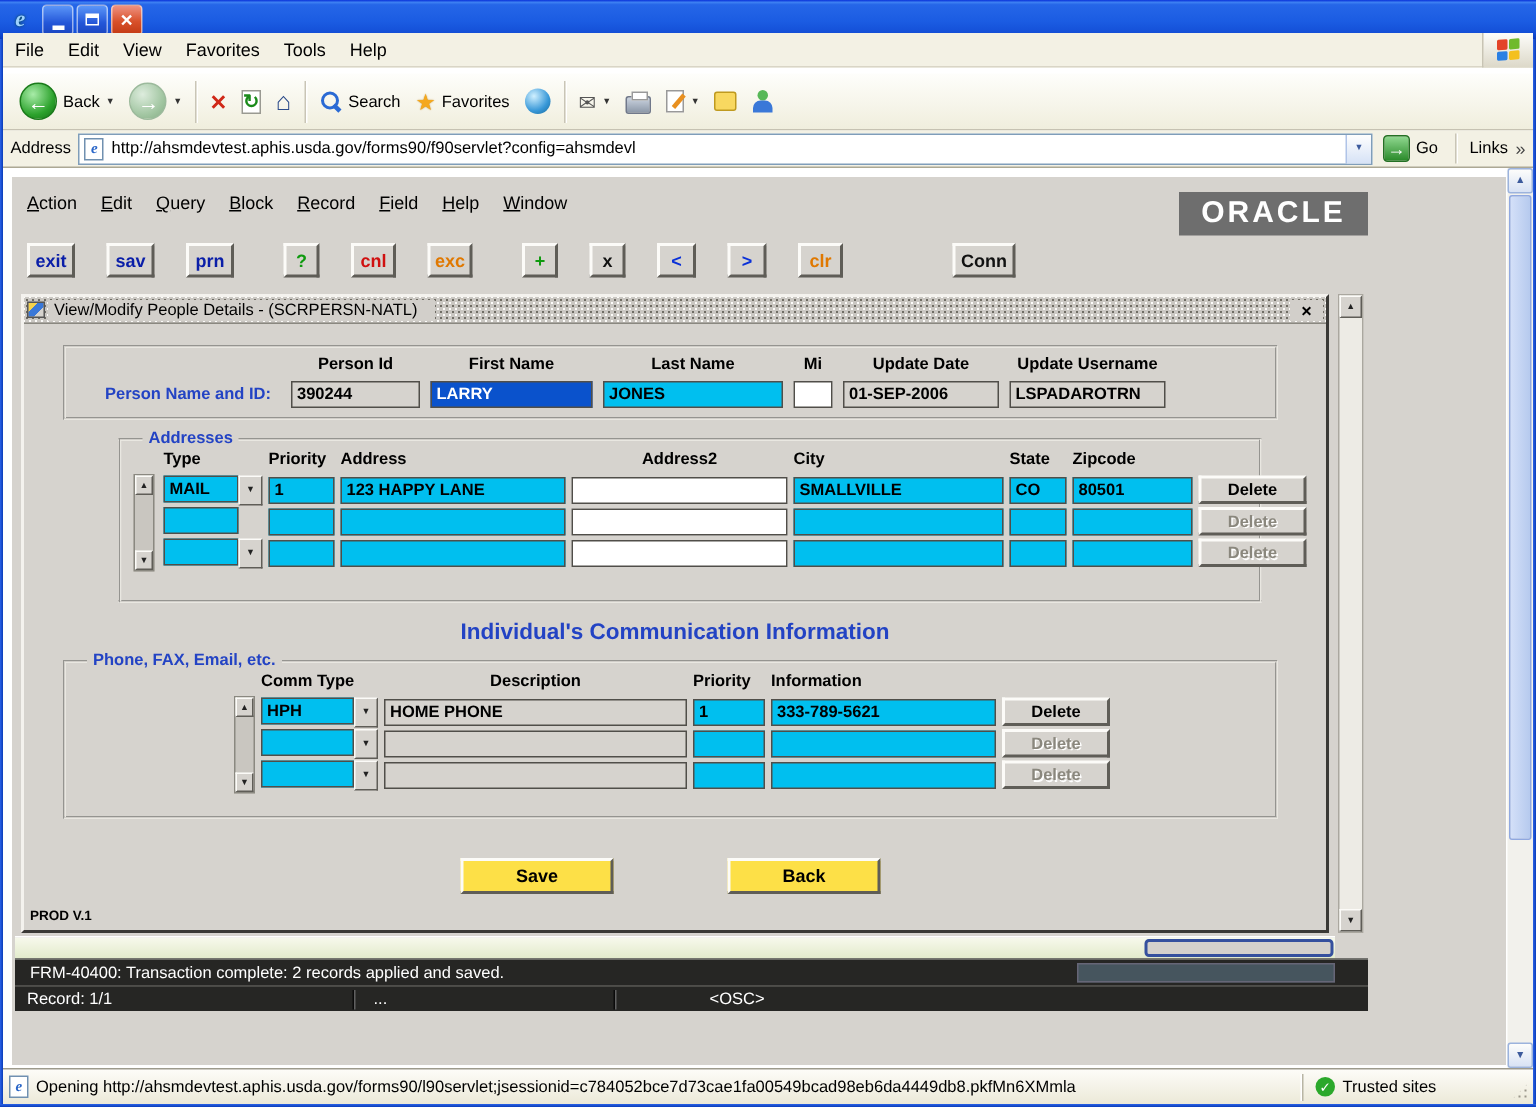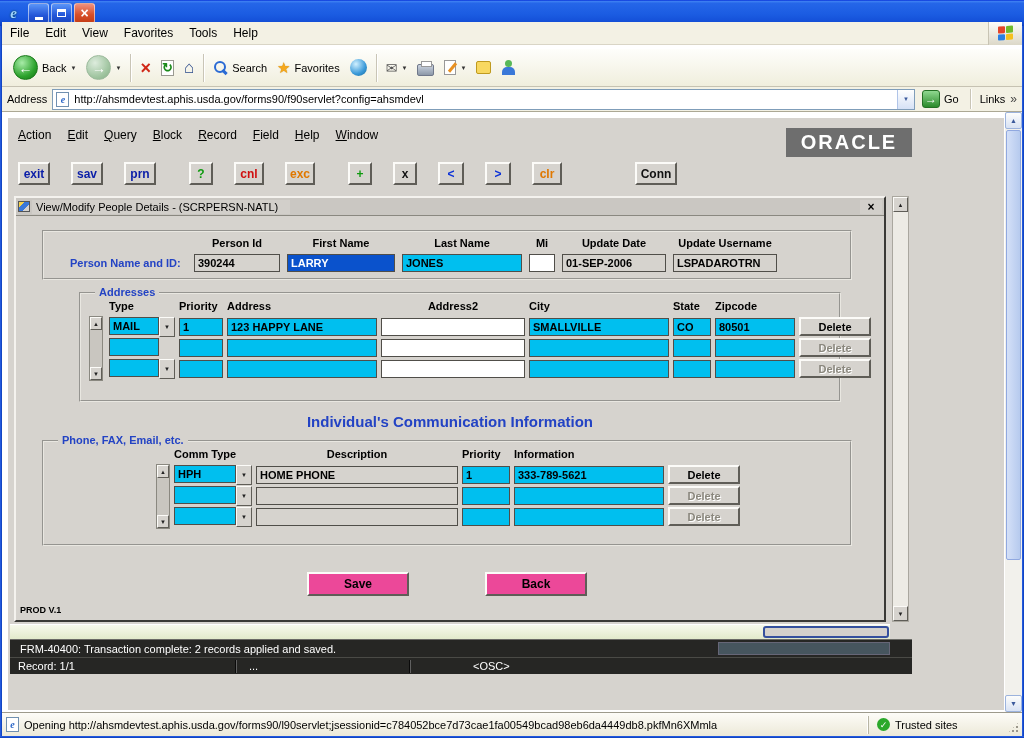--- a/index.html
+++ b/index.html
@@ -162,21 +162,21 @@
   .cent { text-align:center; }
 
   .addr-grp { left:26px; top:76px; width:762px; height:110px;margin-left:37px; }
   .addr-scroll { left:8px; top:22px; height:65px; }
   .comm-grp { left:26px; top:224px; width:810px; height:106px; }
   .comm-scroll { left:112px; top:22px; height:65px; }
 
   .comm-heading { position:absolute; top:197px; left:0; width:100%; text-align:center;
     color:#2343c4; font-weight:bold; font-size:15px; }
 
-  .act-btn { position:absolute; top:356px; width:102px; height:24px; background:#ec4899;
+  .act-btn { position:absolute; top:356px; width:102px; height:24px; background:#fde047;
     border:2px solid; border-color:#fcfbf8 #5f5d57 #5f5d57 #fcfbf8; font-weight:bold; font-size:12px;
     font-family:"Liberation Sans",sans-serif; }
   .save-btn { left:291px; } .back-btn { left:469px; }
   .prod { position:absolute; left:4px; top:389px; font-size:9px; font-weight:bold; }
 
   
   .applet-scroll { position:absolute; left:884px; top:78px; width:17px; height:426px;
     background:#edebe5; border:1px solid #aaa79f; }
   .ascroll-btn { position:absolute; left:0; width:15px; height:15px; display:flex; align-items:center;
     justify-content:center; background:#d6d3ce; border:1px solid; border-color:#fcfbf8 #5f5d57 #5f5d57 #fcfbf8;

